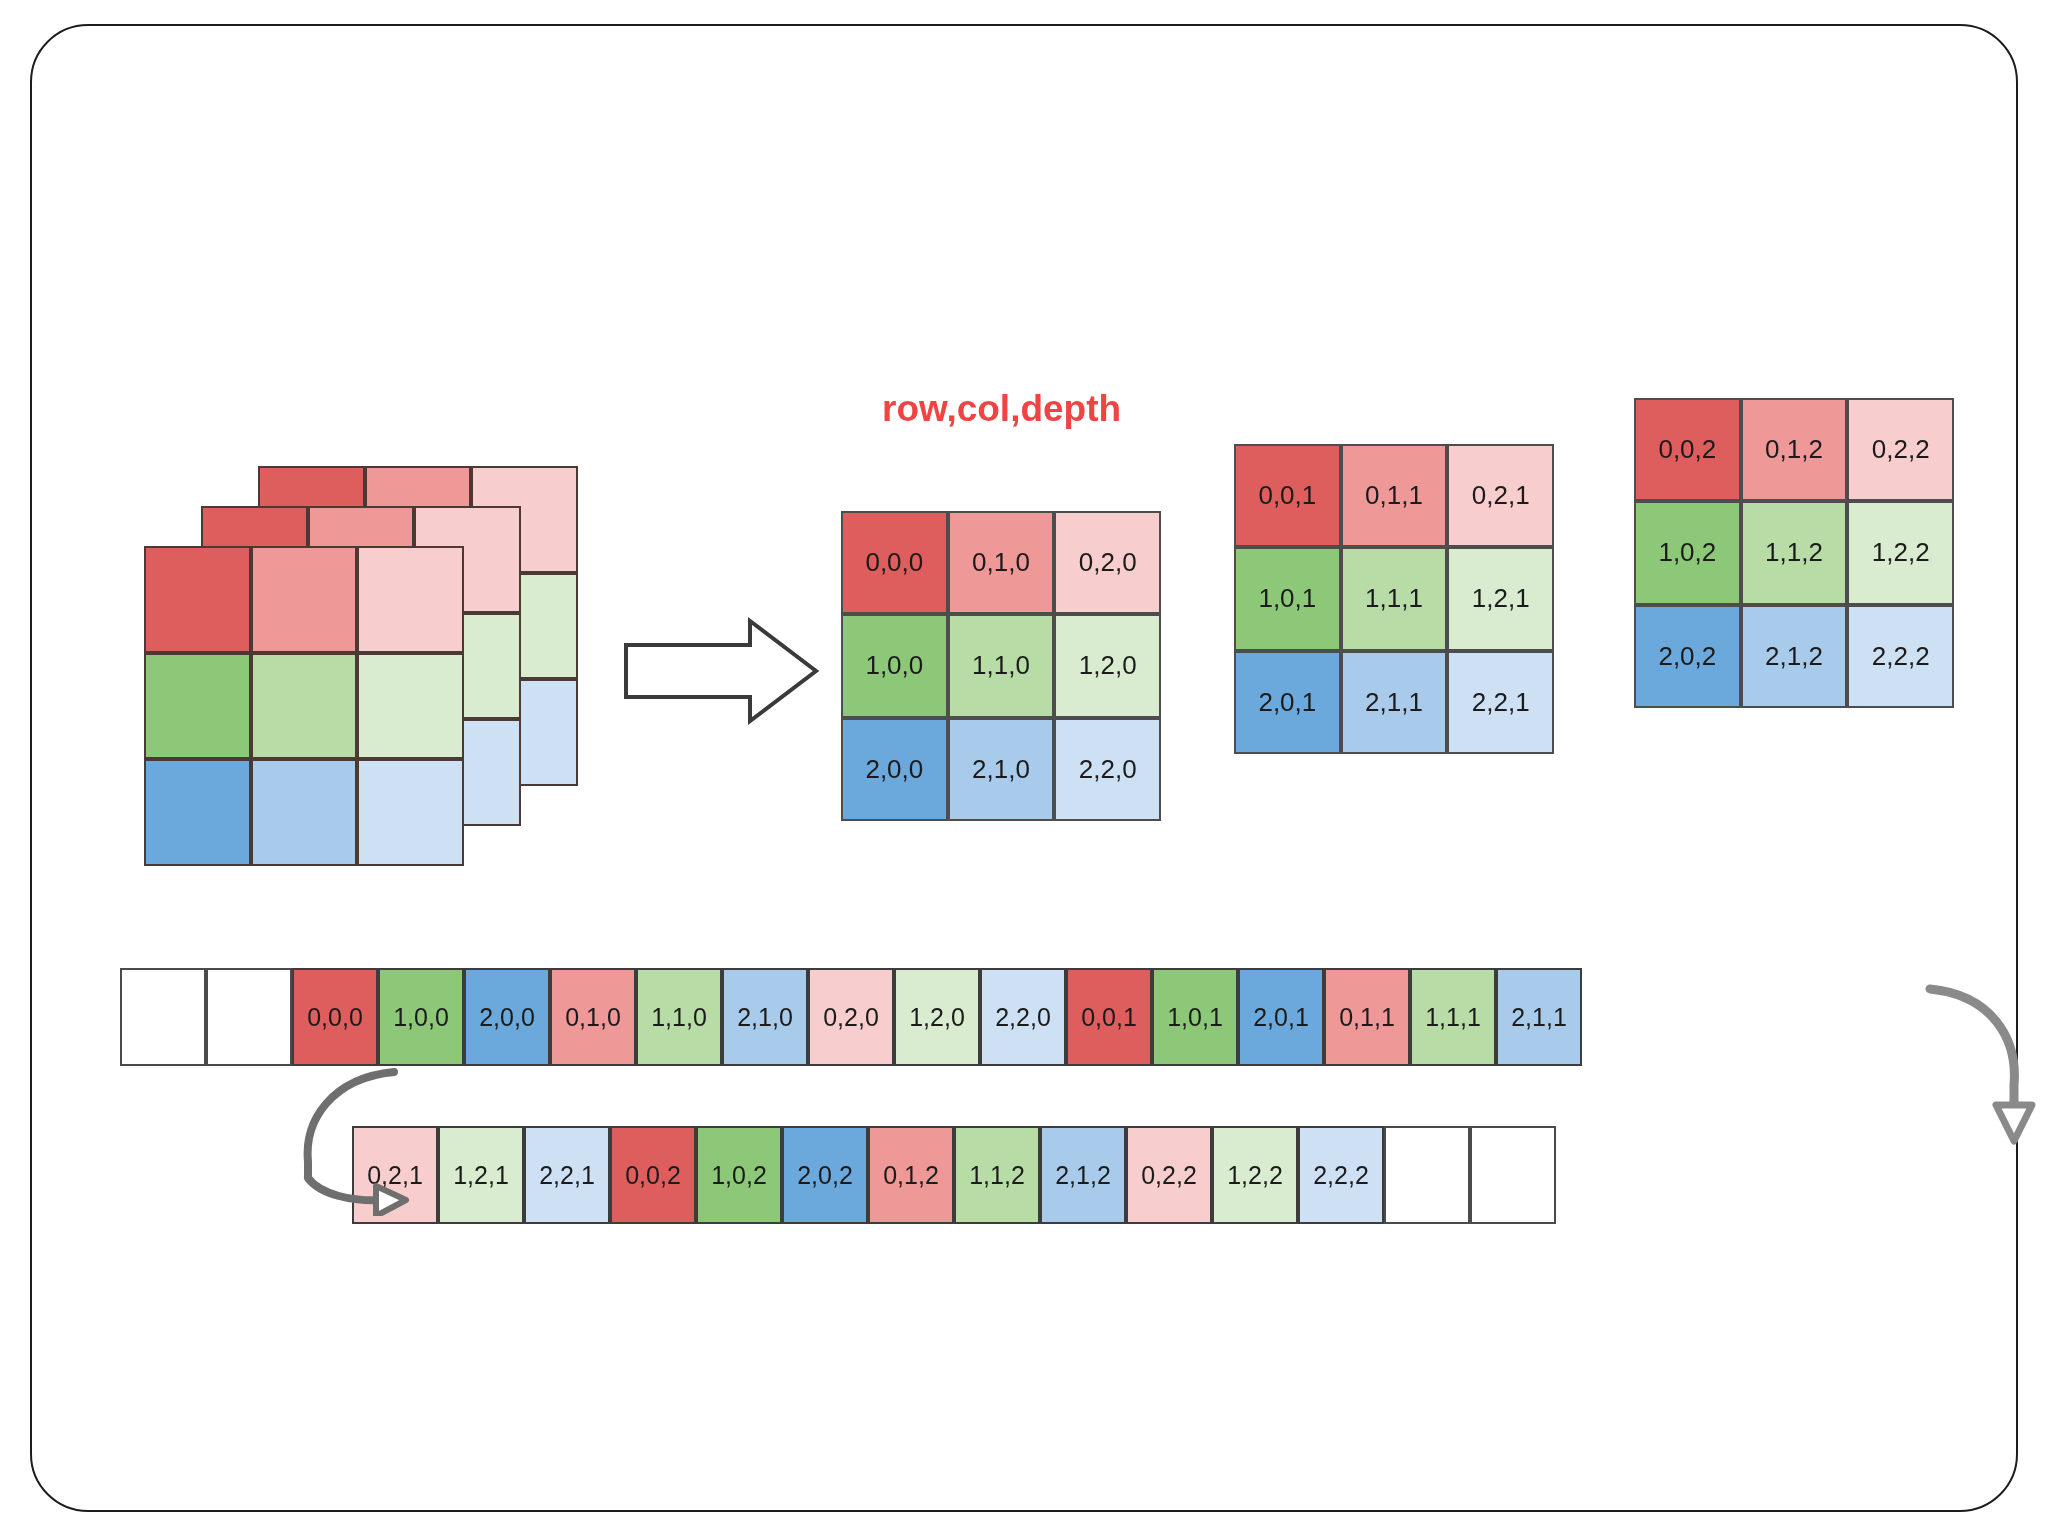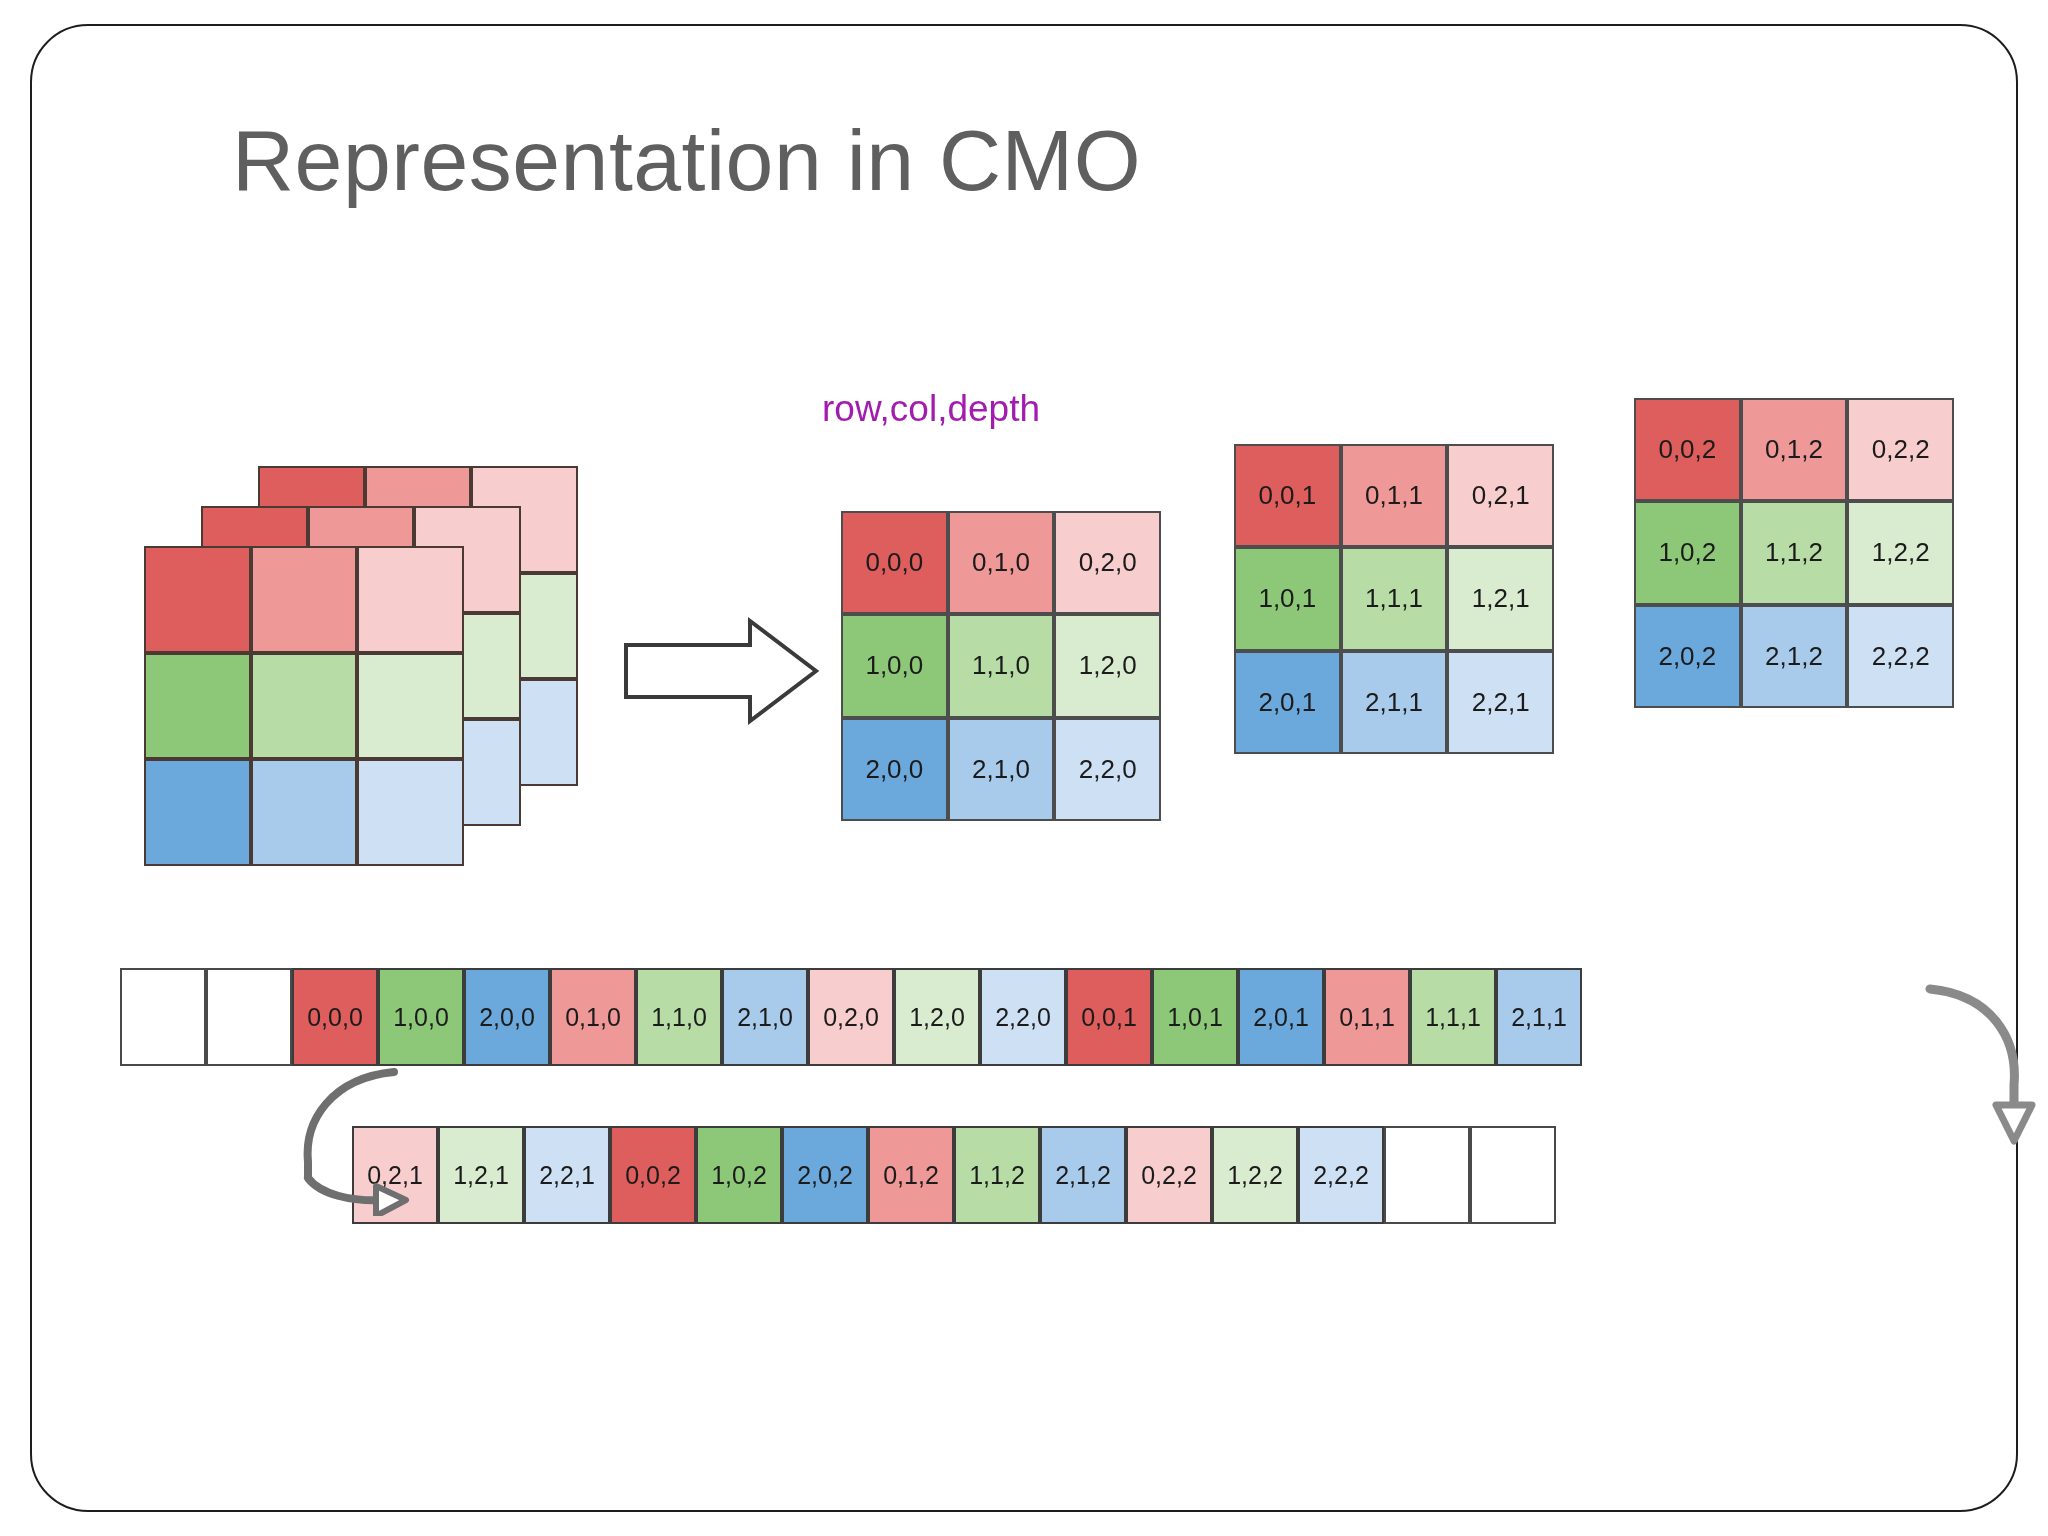--- a/index.html
+++ b/index.html
@@ -38,22 +38,22 @@
   }
   #slice3{left:114px;top:0px;}
   #slice2{left:57px;top:40px;}
   #slice1{left:0px;top:80px;}
 
   
   #blockarrow{position:absolute;left:590px;top:585px;width:200px;height:120px;}
 
   
   #rcd{
-    position:absolute;left:790px;top:362px;
-    font-size:37px;color:#a21caf;white-space:nowrap;
+    position:absolute;left:850px;top:362px;
+    font-size:37px;color:#ef4444;white-space:nowrap;font-weight:bold;
   }
 
   
   .grid3{position:absolute;width:320px;height:310px;}
   .grid3 .grow{display:flex;width:100%;height:33.3333%;}
   .grid3 .gcell{
     flex:1;
     box-sizing:border-box;
     border:2px solid #4d4d4d;
     display:flex;align-items:center;justify-content:center;
@@ -78,21 +78,20 @@
 
   
   #wrapRight{position:absolute;left:1890px;top:955px;width:120px;height:170px;}
   #wrapLeft{position:absolute;left:258px;top:1040px;width:120px;height:150px;}
 </style>
 </head>
 <body>
 
 <div id="slide">
 
-  <div id="title">Representation in CMO</div>
 
   <div id="cube">
     <div class="slice" id="slice3">
         <div class="row">
           <div class="cell" style="background: rgb(222, 93, 93);"></div>
           <div class="cell" style="background: rgb(238, 152, 152);"></div>
           <div class="cell" style="background: rgb(248, 205, 205);"></div>
         </div>
         <div class="row">
           <div class="cell" style="background: rgb(141, 200, 120);"></div>

